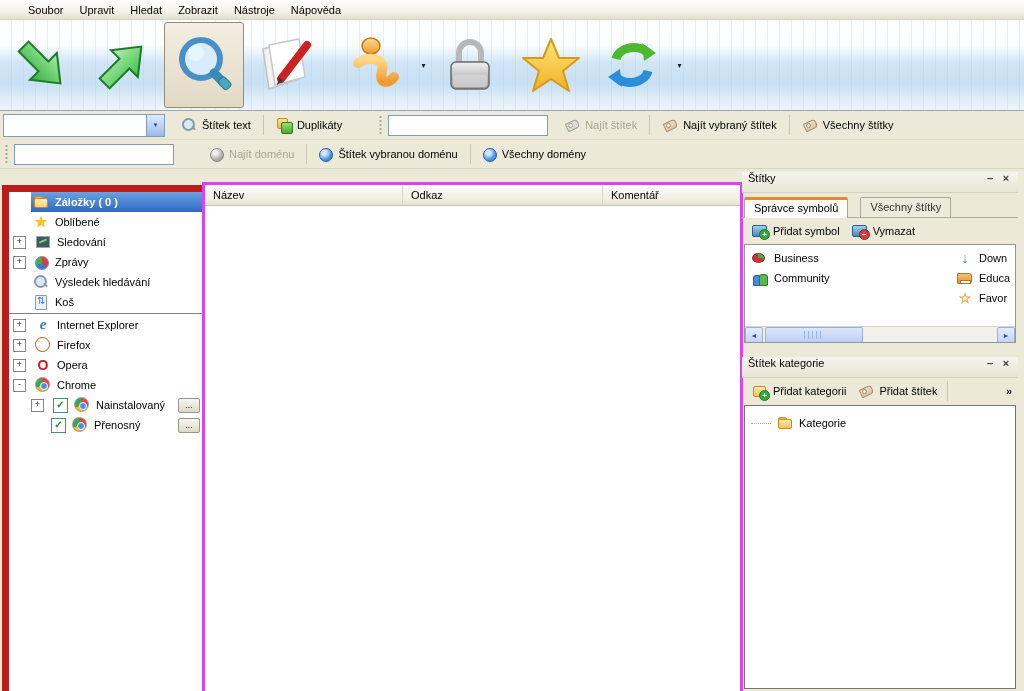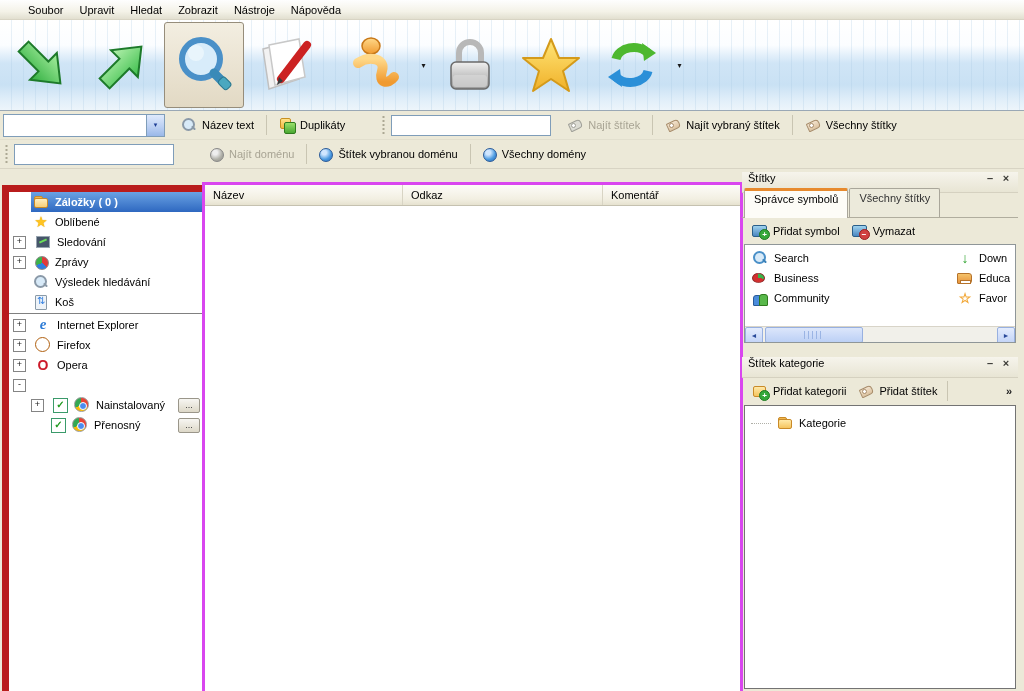--- a/index.html
+++ b/index.html
@@ -170,22 +170,22 @@
   .panel{position:absolute;left:742px;width:276px;}
   .tags-panel{top:3px;height:176px;}
   .cat-panel{top:188px;height:330px;}
   .phead{height:20px;display:flex;align-items:flex-start;padding:0 4px 0 6px;
     background:linear-gradient(180deg,#f6f4ec 0%,#e8e5d4 100%);
     border-bottom:1px solid #d5d1c0;}
   .ptitle{flex:1;}
   .pbtn{width:16px;text-align:center;font-weight:bold;color:#3a3a36;font-size:11px;}
 
   .tabs{display:flex;align-items:flex-end;height:24px;padding-left:2px;border-bottom:1px solid #b0ad9e;}
-  .tab{padding:3px 9px 13px 9px;border:1px solid #a9a69a;border-bottom:none;
-    background:#eceadb;margin-right:1px;border-radius:2px 2px 0 0;color:#333;}
+  .tab{padding:3px 9px 4px 9px;border:1px solid #a9a69a;border-bottom:none;
+    background:#eceadb;margin-right:12px;border-radius:2px 2px 0 0;color:#333;}
   .tab.active{background:#fdfcf7;border-top:3px solid #e78a2e;padding-top:2px;
     position:relative;z-index:2;margin-bottom:-1px;color:#000;}
   .ptools{display:flex;align-items:center;height:25px;padding-left:4px;}
   .ptools .flatbtn{padding:0 6px;}
   .ptools .chev{margin-left:auto;margin-right:6px;font-weight:bold;color:#222;font-size:11px;}
 
   .symlist{position:relative;margin:1px 2px 0 2px;height:97px;background:#fff;
     border:1px solid #8f9698;overflow:hidden;}
   .symcols{display:flex;padding-top:3px;}
   .symcol{display:flex;flex-direction:column;}
@@ -319,21 +319,21 @@
 
   <div class="fbar row1">
     <div class="combo">
       <input value="" style="">
       <div class="combo-btn">
           <span>▾</span>
         </div>
     </div>
     <button class="flatbtn">
       <span class="ico16 ico-search"></span>
-      <span>Název text</span>
+      <span>Štítek text</span>
     </button>
     <div class="vsep"></div>
     <button class="flatbtn">
       <span class="ico16 ico-dup"></span>
       <span>Duplikáty</span>
     </button>
     <div class="grip"></div>
     <input class="field" value="" style="">
     <button class="flatbtn disabled">
       <span class="ico16 ico-tag gray"></span>
@@ -434,20 +434,26 @@
       </div>
       <div class="trow">
         <span class="exp">+</span>
         <div class="rowin">
           <span class="ico16 ico-opera">O</span>
           <span class="tlabel">Opera</span>
         </div>
       </div>
       <div class="trow">
         <span class="exp">-</span>
+        <div class="rowin">
+          <span class="ico16">
+              <span class="ico-chrome" style="display:block"></span>
+            </span>
+          <span class="tlabel">Chrome</span>
+        </div>
       </div>
       <div class="trow lvl1">
         <span class="exp">+</span>
         <div class="rowin">
           <span class="cb">✓</span>
           <span class="ico16">
               <span class="ico-chrome" style="display:block"></span>
             </span>
           <span class="tlabel">Nainstalovaný</span>
           <button class="dots-btn">...</button>
@@ -499,24 +505,20 @@
               <span class="ico-img" style="display:block;position:relative">
                 <span class="badge red">−</span>
               </span>
             </span>
           <span>Vymazat</span>
         </button>
       </div>
       <div class="symlist">
         <div class="symcols">
           <div class="symcol left">
-            <div class="symrow">
-              <span class="ico16 ico-search blue"></span>
-              <span>Search</span>
-            </div>
             <div class="symrow">
               <span class="ico16">
                   <span class="ico-business" style="display:block"></span>
                 </span>
               <span>Business</span>
             </div>
             <div class="symrow">
               <span class="ico16 ico-people"></span>
               <span>Community</span>
             </div>

